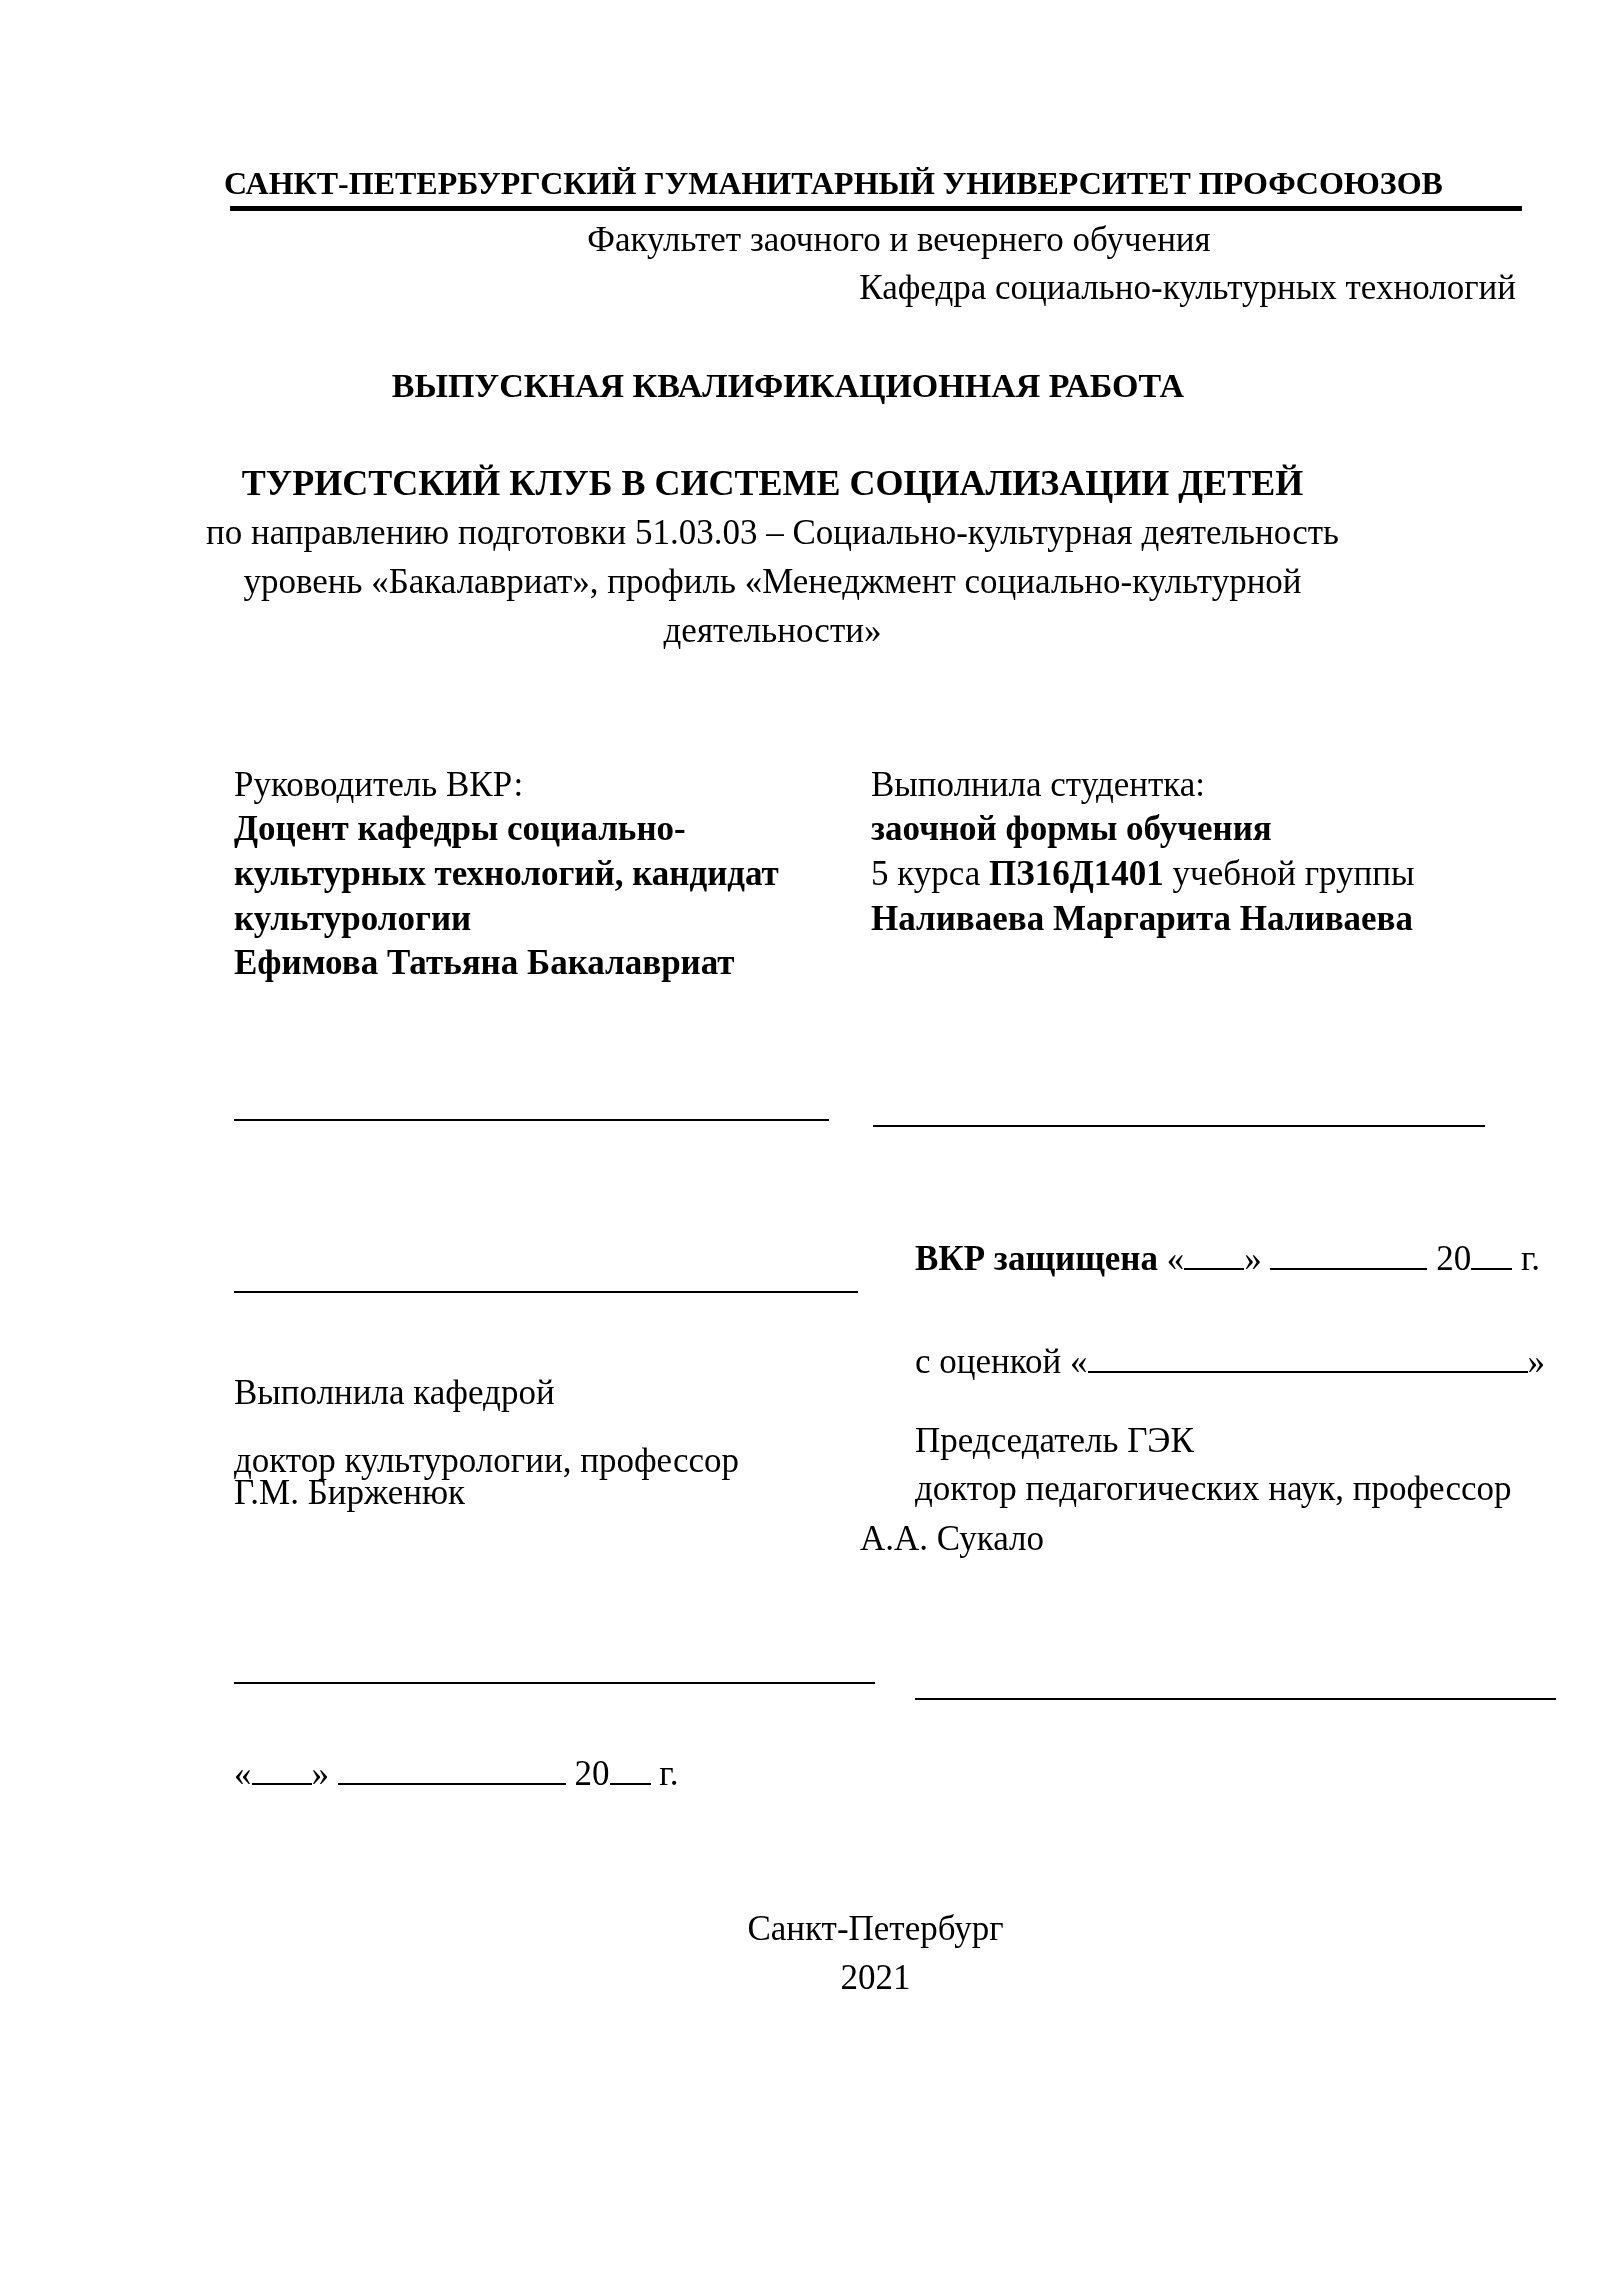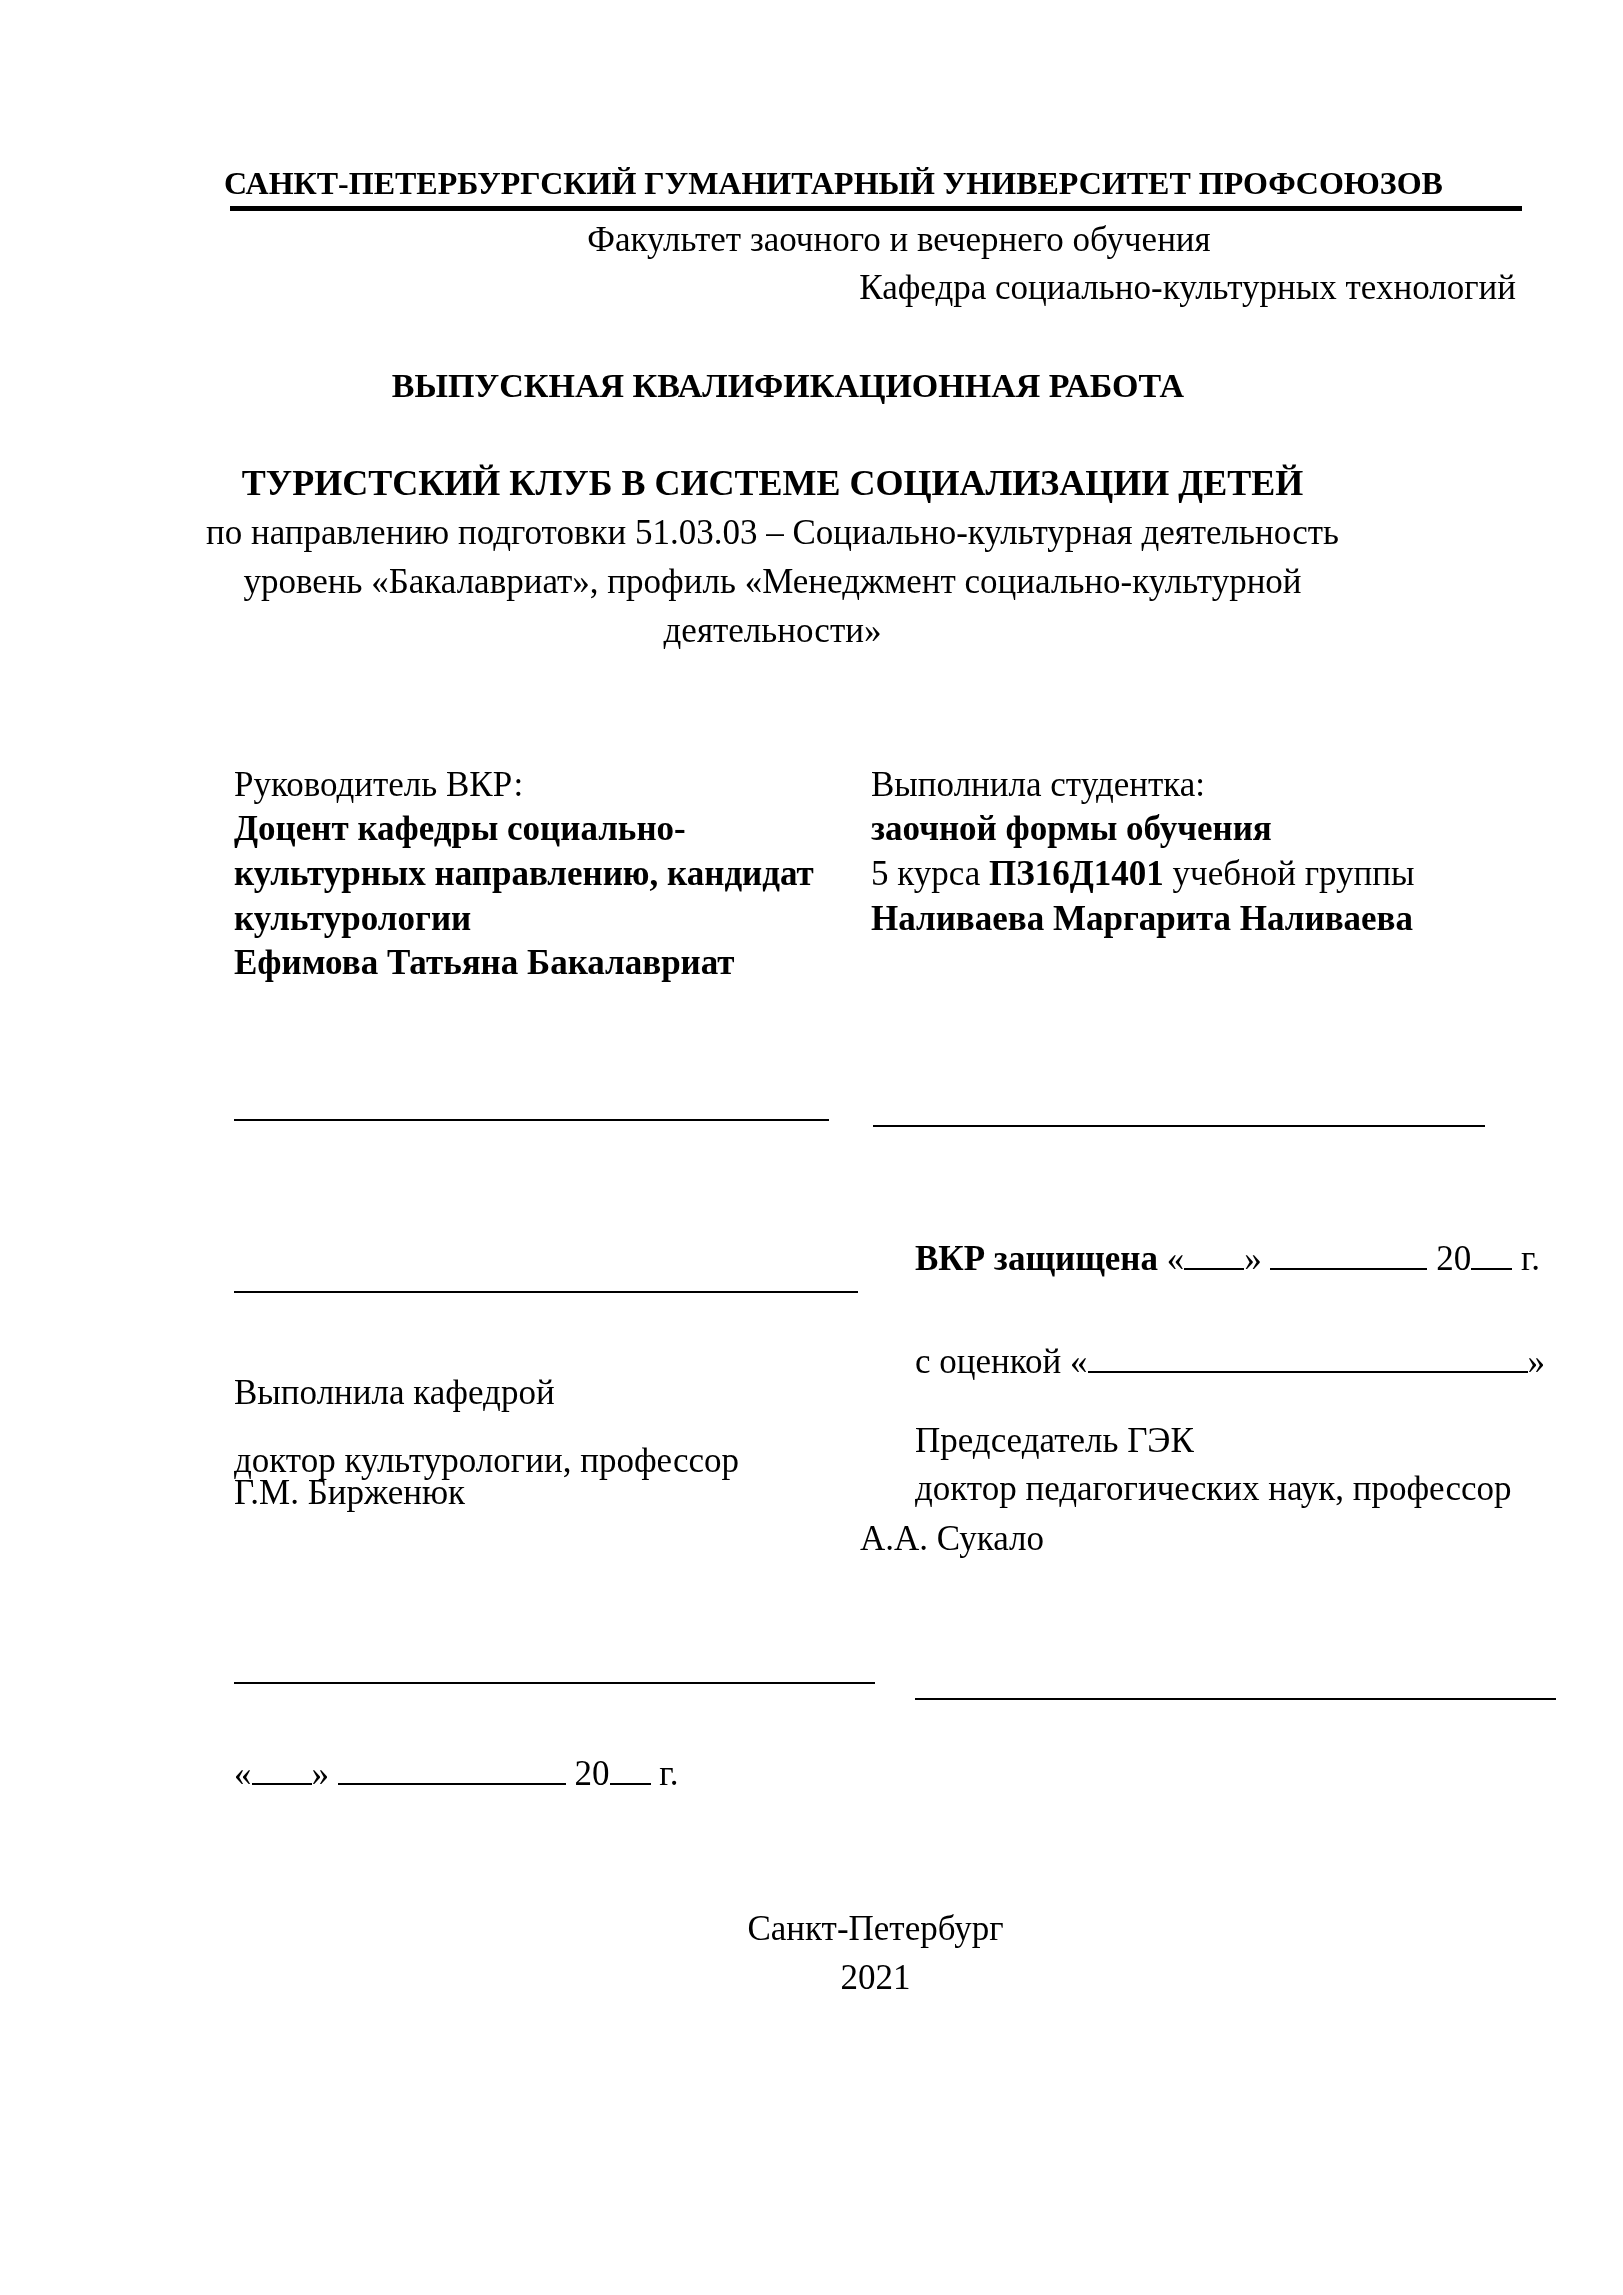--- a/index.html
+++ b/index.html
@@ -23,21 +23,21 @@
 
 <div class="abs t b center" style="top:363px; font-size:34px; left:-23.6px;">ВЫПУСКНАЯ КВАЛИФИКАЦИОННАЯ РАБОТА</div>
 
 <div class="abs t b center" style="top:461px; font-size:36px; left:-39px;">ТУРИСТСКИЙ КЛУБ В СИСТЕМЕ СОЦИАЛИЗАЦИИ ДЕТЕЙ</div>
 <div class="abs t center" style="top:510px; left:-39px;">по направлению подготовки 51.03.03 – Социально-культурная деятельность</div>
 <div class="abs t center" style="top:559px; left:-39px;">уровень «Бакалавриат», профиль «Менеджмент социально-культурной</div>
 <div class="abs t center" style="top:608px; left:-39px;">деятельности»</div>
 
 <div class="abs t" style="top:762px; left:234px;">Руководитель ВКР:</div>
 <div class="abs t b" style="top:806px; left:234px;">Доцент кафедры социально-</div>
-<div class="abs t b" style="top:851px; left:234px;">культурных направлению, кандидат</div>
+<div class="abs t b" style="top:851px; left:234px;">культурных технологий, кандидат</div>
 <div class="abs t b" style="top:896px; left:234px;">культурологии</div>
 <div class="abs t b" style="top:940px; left:234px;">Ефимова Татьяна Бакалавриат</div>
 
 <div class="abs t" style="top:762px; left:871px;">Выполнила студентка:</div>
 <div class="abs t" style="top:806px; left:871px;font-weight:bold;">заочной формы обучения</div>
 <div class="abs t" style="top:851px; left:871px;">
   <span>5 курса</span>
   <span class="b">ПЗ16Д1401</span>
   <span>учебной группы</span>
 </div>

